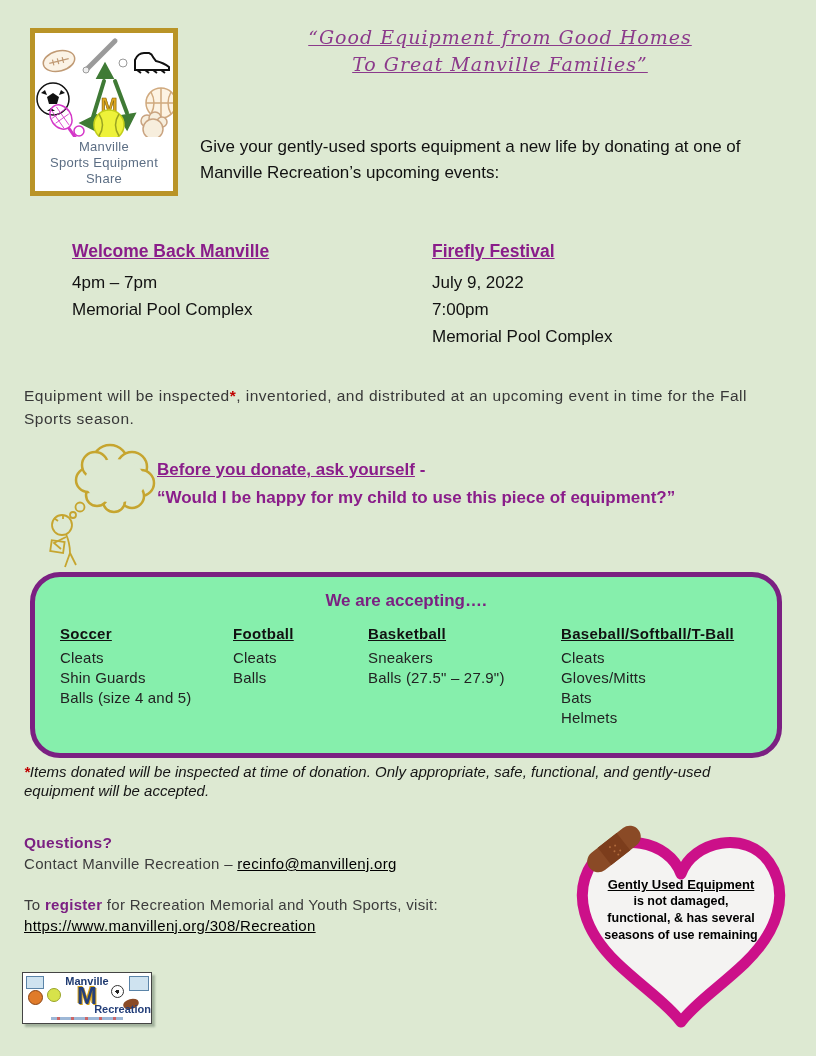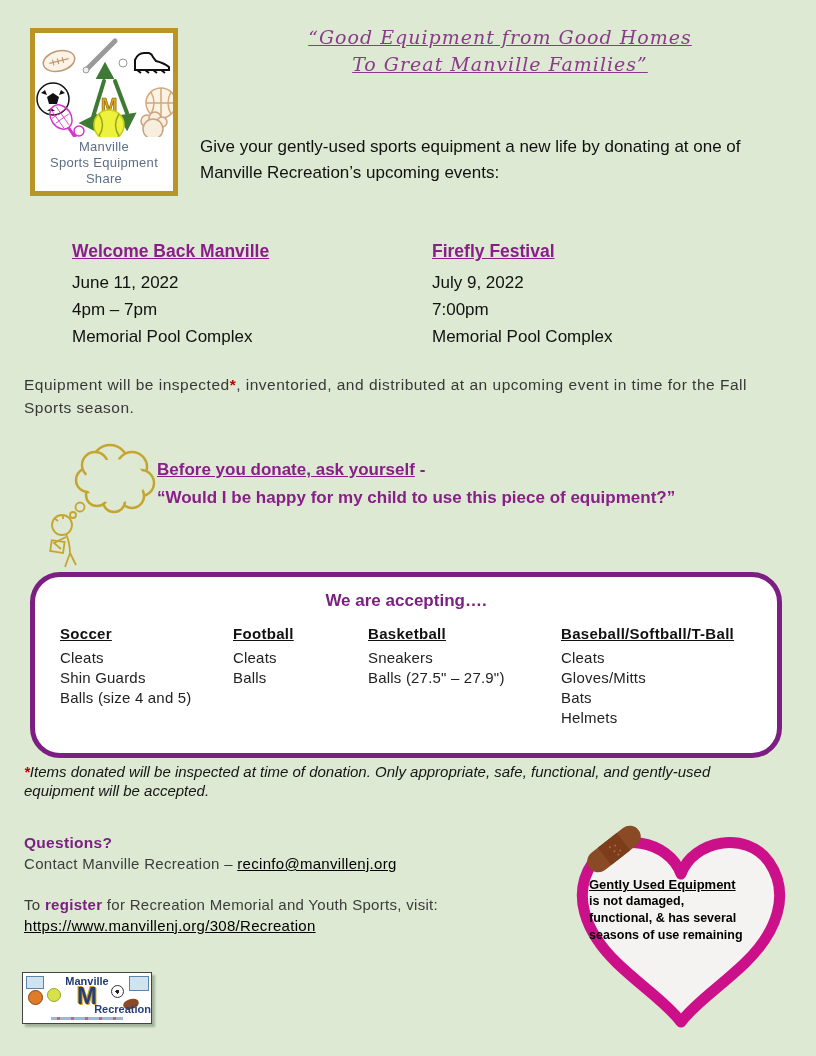--- a/index.html
+++ b/index.html
@@ -24,51 +24,51 @@
   #intro{left:200px;top:94px;width:604px;font-size:17px;line-height:26px;}
   #intro .p2{margin-top:40px;}
 
   
   .event{top:238px;font-size:17px;line-height:27px;}
   #event1{left:72px;}
   #event2{left:432px;}
   .event-name{font-size:17.5px;font-weight:bold;color:#8a1d8a;text-decoration:underline;margin-bottom:4px;}
 
   
-  #inspect{left:24px;top:373px;width:765px;font-size:15.5px;letter-spacing:0.5px;
+  #inspect{left:24px;top:384px;width:765px;font-size:15.5px;letter-spacing:0.5px;
     color:#383838;line-height:23px;}
   .red-star{color:#c00000;font-weight:bold;}
 
   
   #donate{left:157px;top:456px;width:650px;font-size:17px;font-weight:bold;color:#8a1d8a;line-height:28px;}
   #donate .uline{text-decoration:underline;}
 
   
-  #accept-box{left:30px;top:572px;width:742px;height:176px;background:#ffffff;
+  #accept-box{left:30px;top:572px;width:742px;height:176px;background:#86efac;
     border:5px solid #7b2082;border-radius:30px;}
   #accept-title{position:absolute;left:0;right:0;top:14px;text-align:center;
     font-size:17px;font-weight:bold;color:#7b2082;}
   .col{position:absolute;top:48px;font-size:15px;}
   #col0{left:25px;} #col1{left:198px;} #col2{left:333px;} #col3{left:526px;}
   .col-header{font-weight:bold;text-decoration:underline;letter-spacing:0.3px;margin-bottom:6px;color:#111;}
   .col-item{line-height:20px;letter-spacing:0.2px;color:#222;}
 
   
   #footnote{left:24px;top:762px;width:760px;font-size:15px;font-style:italic;line-height:19px;color:#151515;}
 
   
   #contact{left:24px;top:832px;width:500px;font-size:15px;color:#3c3c3c;letter-spacing:0.3px;line-height:21px;}
   #contact .q{color:#7b2082;font-weight:bold;font-size:15.5px;}
   #contact a{color:#000000;text-decoration:underline;cursor:pointer;text-align:right;}
   #contact .spacer{height:20px;}
   #contact .reg{color:#7b2082;font-weight:bold;}
 
   
   #heart{left:545px;top:810px;width:272px;height:228px;}
-  #heart-text{position:absolute;left:44px;top:66px;width:184px;text-align:left;
+  #heart-text{position:absolute;left:44px;top:66px;width:184px;text-align:center;
     font-size:12.5px;font-weight:bold;line-height:17px;color:#000;}
   #heart-text .ht{text-decoration:underline;font-size:13px;}
   #bandage{position:absolute;left:38px;top:28px;width:62px;height:22px;background:#8a4a26;
     border-radius:11px;transform:rotate(-38deg);}
   #bandage .pad{position:absolute;left:19px;top:0;width:24px;height:22px;background:#7c3d1c;}
   #bandage .dot{position:absolute;left:28px;top:6px;width:2px;height:2px;background:#b06a3c;border-radius:50%;
     box-shadow:5px 2px 0 #b06a3c, 1px 6px 0 #b06a3c, 6px 9px 0 #b06a3c, 2px 11px 0 #b06a3c;}
 
   
   #figure{left:30px;top:433px;width:130px;height:138px;}
@@ -173,21 +173,20 @@
   <div>“Good Equipment from Good Homes</div>
   <div>To Great Manville Families”</div>
 </div>
 
 <div class="abs" id="intro">
   <div class="p2">Give your gently-used sports equipment a new life by donating at one of Manville Recreation’s upcoming events:</div>
 </div>
 
 <div class="abs event" id="event1">
   <div class="event-name">Welcome Back Manville</div>
-  <div>June 11, 2022</div>
   <div>4pm – 7pm</div>
   <div>Memorial Pool Complex</div>
 </div>
 <div class="abs event" id="event2">
   <div class="event-name">Firefly Festival</div>
   <div>July 9, 2022</div>
   <div>7:00pm</div>
   <div>Memorial Pool Complex</div>
 </div>
 

